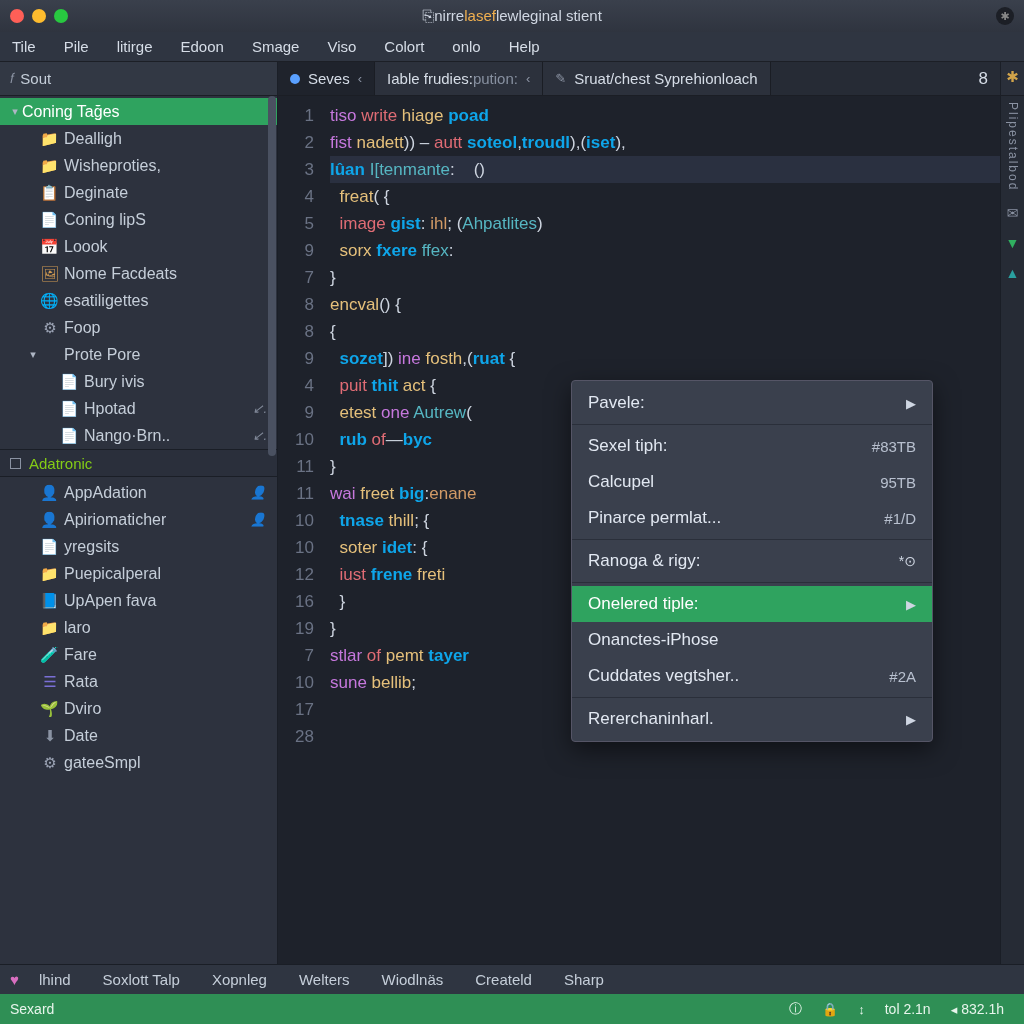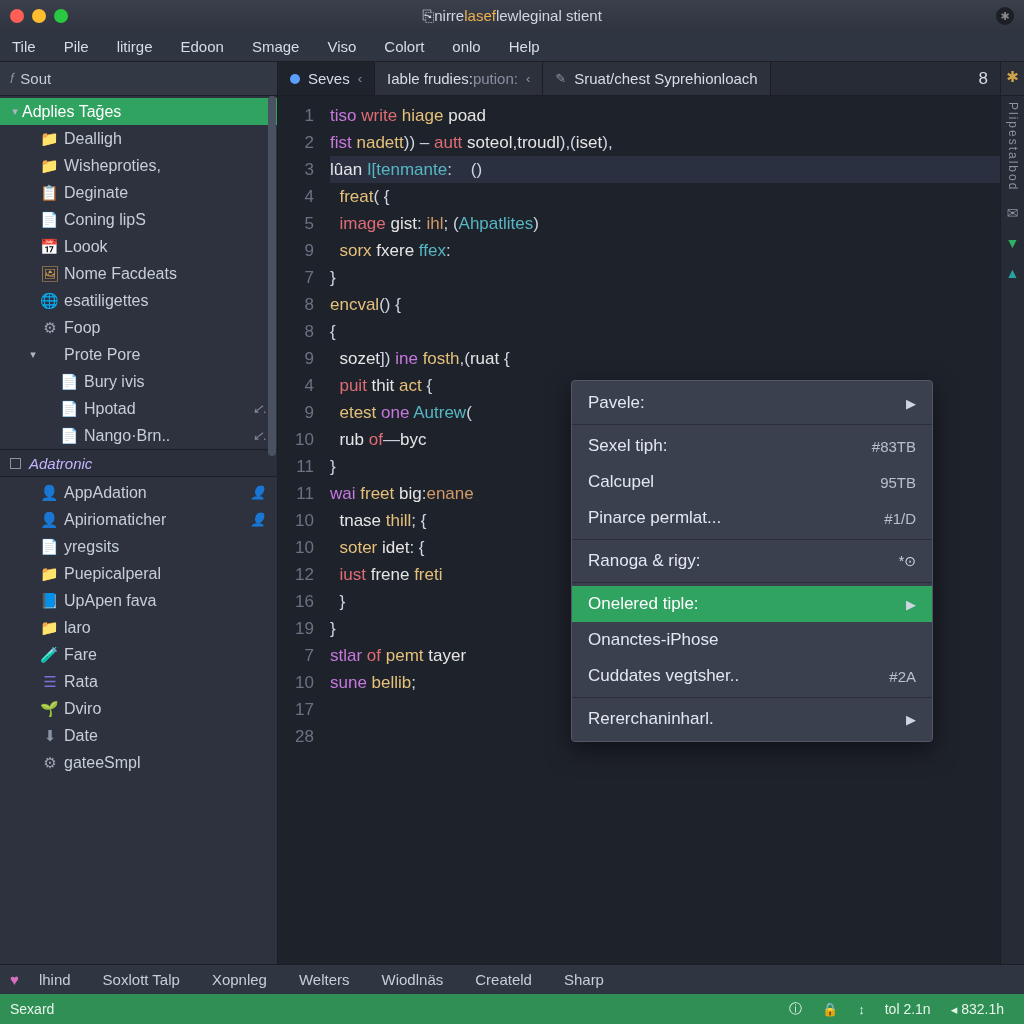--- a/index.html
+++ b/index.html
@@ -43,36 +43,36 @@
   .node { display:flex; align-items:center; padding:0 10px 0 8px; height:27px; white-space:nowrap;}
   .node.sel { background:#2fa35f; color:#fff;}
   .node .exp { width:14px; color:#aeb6c4; font-size:11px; text-align:center;}
   .node .ic { width:20px; text-align:center; margin-right:4px; font-size:15px;}
   .node .lbl { overflow:hidden; text-overflow:ellipsis;}
   .node .meta { margin-left:auto; color:#7f8797; font-size:13px; font-style:italic;}
   .node.d1 { padding-left:26px;}
   .node.d2 { padding-left:46px;}
   .sec-hdr { display:flex;align-items:center;height:28px;padding:0 10px;border-top:1px solid #1a1e26;border-bottom:1px solid #1a1e26;background:#2a2f3b;}
   .sec-hdr .sq{width:11px;height:11px;border:1px solid #8a92a2;margin-right:8px;}
-  .sec-hdr .lbl{color:#c4b5fd;font-size:15px;font-style:italic;}
+  .sec-hdr .lbl{color:#84cc16;font-size:15px;}
   .ic-folder{color:#c58a3e;} .ic-folder2{color:#d09a52;}
   .ic-file{color:#c58a3e;} .ic-file-r{color:#cc6b5a;}
   .ic-clip{color:#9aa2b3;} .ic-cal{color:#cc5a5a;}
   .ic-img{color:#d09a52;} .ic-gear{color:#9aa2b3;}
   .ic-globe{color:#9aa2b3;} .ic-bust{color:#6fae8a;}
   .ic-blue{color:#5a8fd6;} .ic-list{color:#7a6fd6;}
   .ic-seed{color:#6fae8a;} .ic-mark{color:#8a93a3;}
   .ic-beaker{color:#c7a85a;}
 
   .scrollthumb{position:absolute; left:268px; top:96px; width:8px; height:360px; background:#4a5161; border-radius:4px;}
 
   .editor { flex:1; background:#1e222b; display:flex; position:relative; font-family: "Consolas","Menlo",monospace; font-size:17px; line-height:27px;}
   .gutter { width:46px; text-align:right; color:#6a7284; padding:6px 10px 0 0; background:#1e222b; user-select:none;}
   .code { flex:1; padding:6px 0 0 6px; white-space:pre; color:#cdd4df;}
-  .code .kw{color:#c678dd;} .code .fn{color:#e5c07b;} .code .id{color:#e5e5e5;} .code .op{color:#cdd4df;} .code .ty{color:#56b6c2;}
+  .code .kw{color:#c678dd;} .code .fn{color:#e5c07b;} .code .id{color:#0ea5e9;font-weight:bold;} .code .op{color:#cdd4df;} .code .ty{color:#56b6c2;}
   .code .kw2{color:#e06c75;} .code .pr{color:#d19a66;}
   .code .l{display:block;}
   .code .hl-line{background:#2a3040;}
 
   .right-gutter{ width:24px; background:#262b35; border-left:1px solid #1a1e26; display:flex; flex-direction:column; align-items:center; padding-top:6px; gap:14px;}
   .right-gutter .vtxt{ writing-mode:vertical-rl; font-size:12px; color:#8a92a2; letter-spacing:2px;}
   .right-gutter .ricon{font-size:14px;color:#8a92a2;}
   .right-gutter .tri-g{color:#30b060;}
   .right-gutter .tri-t{color:#2aa0a0;}
 
@@ -149,21 +149,21 @@
   <div class="rgut">
     <div style="text-align:center;color:#d2a44a;font-size:15px;padding-top:6px">✱</div>
   </div>
 </div>
 
 <div class="main">
   <div class="sidebar" id="sidebar">
     <div class="tree" id="tree1">
         <div class="node sel">
           <span class="exp">▾</span>
-          <span class="lbl">Adplies Tağes</span>
+          <span class="lbl">Coning Tağes</span>
         </div>
         <div class="node d1">
           <span class="exp"></span>
           <span class="ic ic-folder">📁</span>
           <span class="lbl">Dealligh</span>
         </div>
         <div class="node d1">
           <span class="exp"></span>
           <span class="ic ic-folder">📁</span>
           <span class="lbl">Wisheproties,</span>

